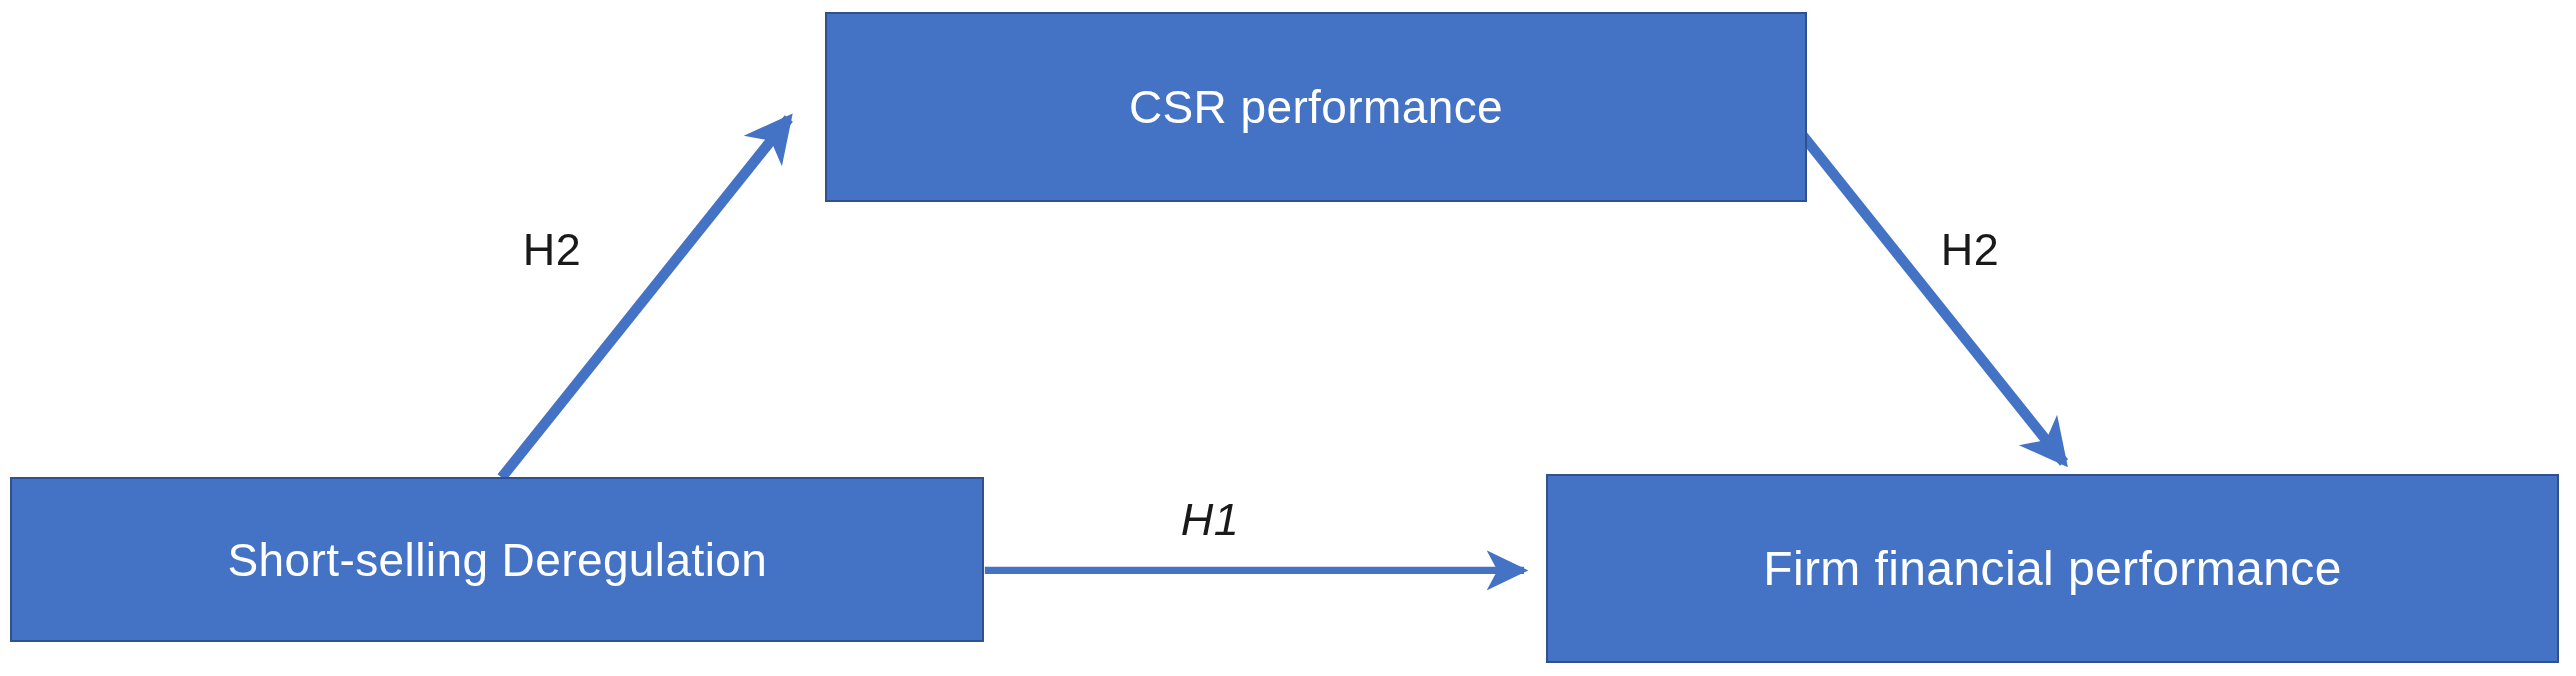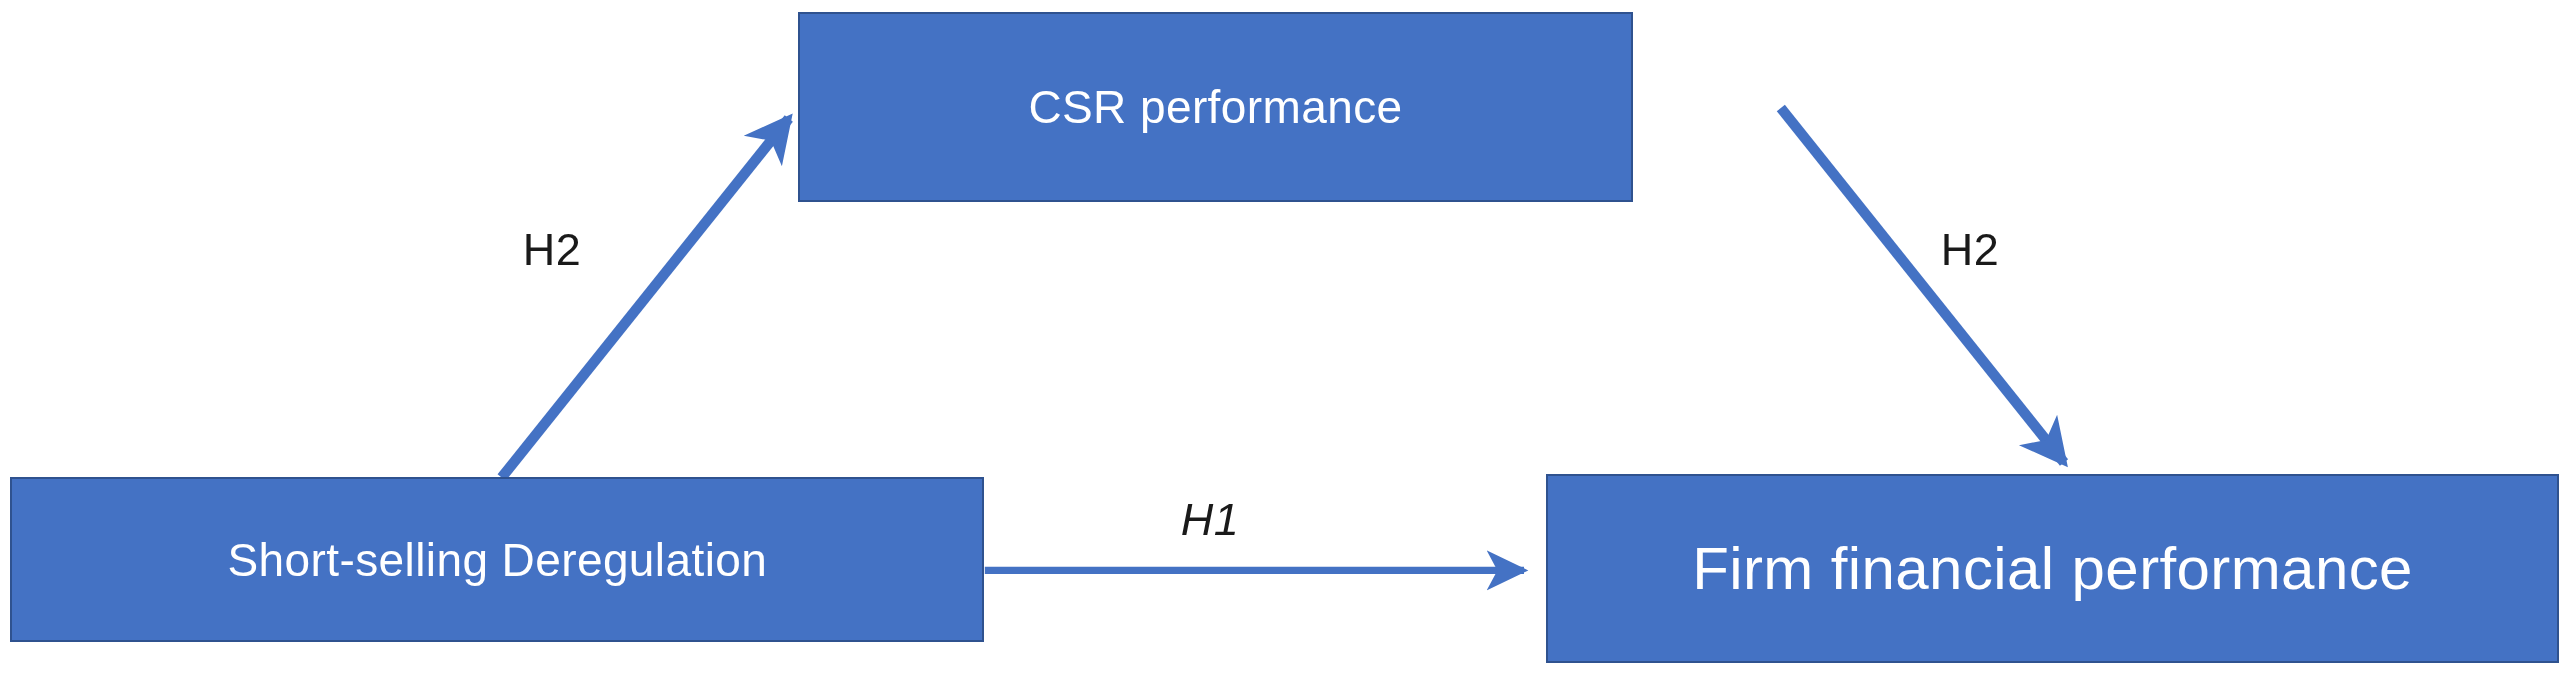--- a/index.html
+++ b/index.html
@@ -26,39 +26,39 @@
     display: flex;
     align-items: center;
     justify-content: center;
     color: #ffffff;
     font-family: "Liberation Sans", sans-serif;
     font-weight: 400;
     letter-spacing: 0.4px;
     text-align: center;
   }
   #node-csr {
-    left: 798px;
+    left: 825px;
     top: 12px;
-    width: 835px;
+    width: 982px;
     height: 190px;
     font-size: 46px;
   }
   #node-ssd {
     left: 10.4px;
     top: 477px;
     width: 974px;
     height: 165px;
     font-size: 46px;
   }
   #node-ffp {
     left: 1546px;
     top: 474px;
     width: 1013px;
     height: 189px;
-    font-size: 60px;
+    font-size: 48px;
   }
   #edge-layer {
     position: absolute;
     left: 0;
     top: 0;
     width: 2576px;
     height: 676px;
     pointer-events: none;
   }
   .edge-label {

